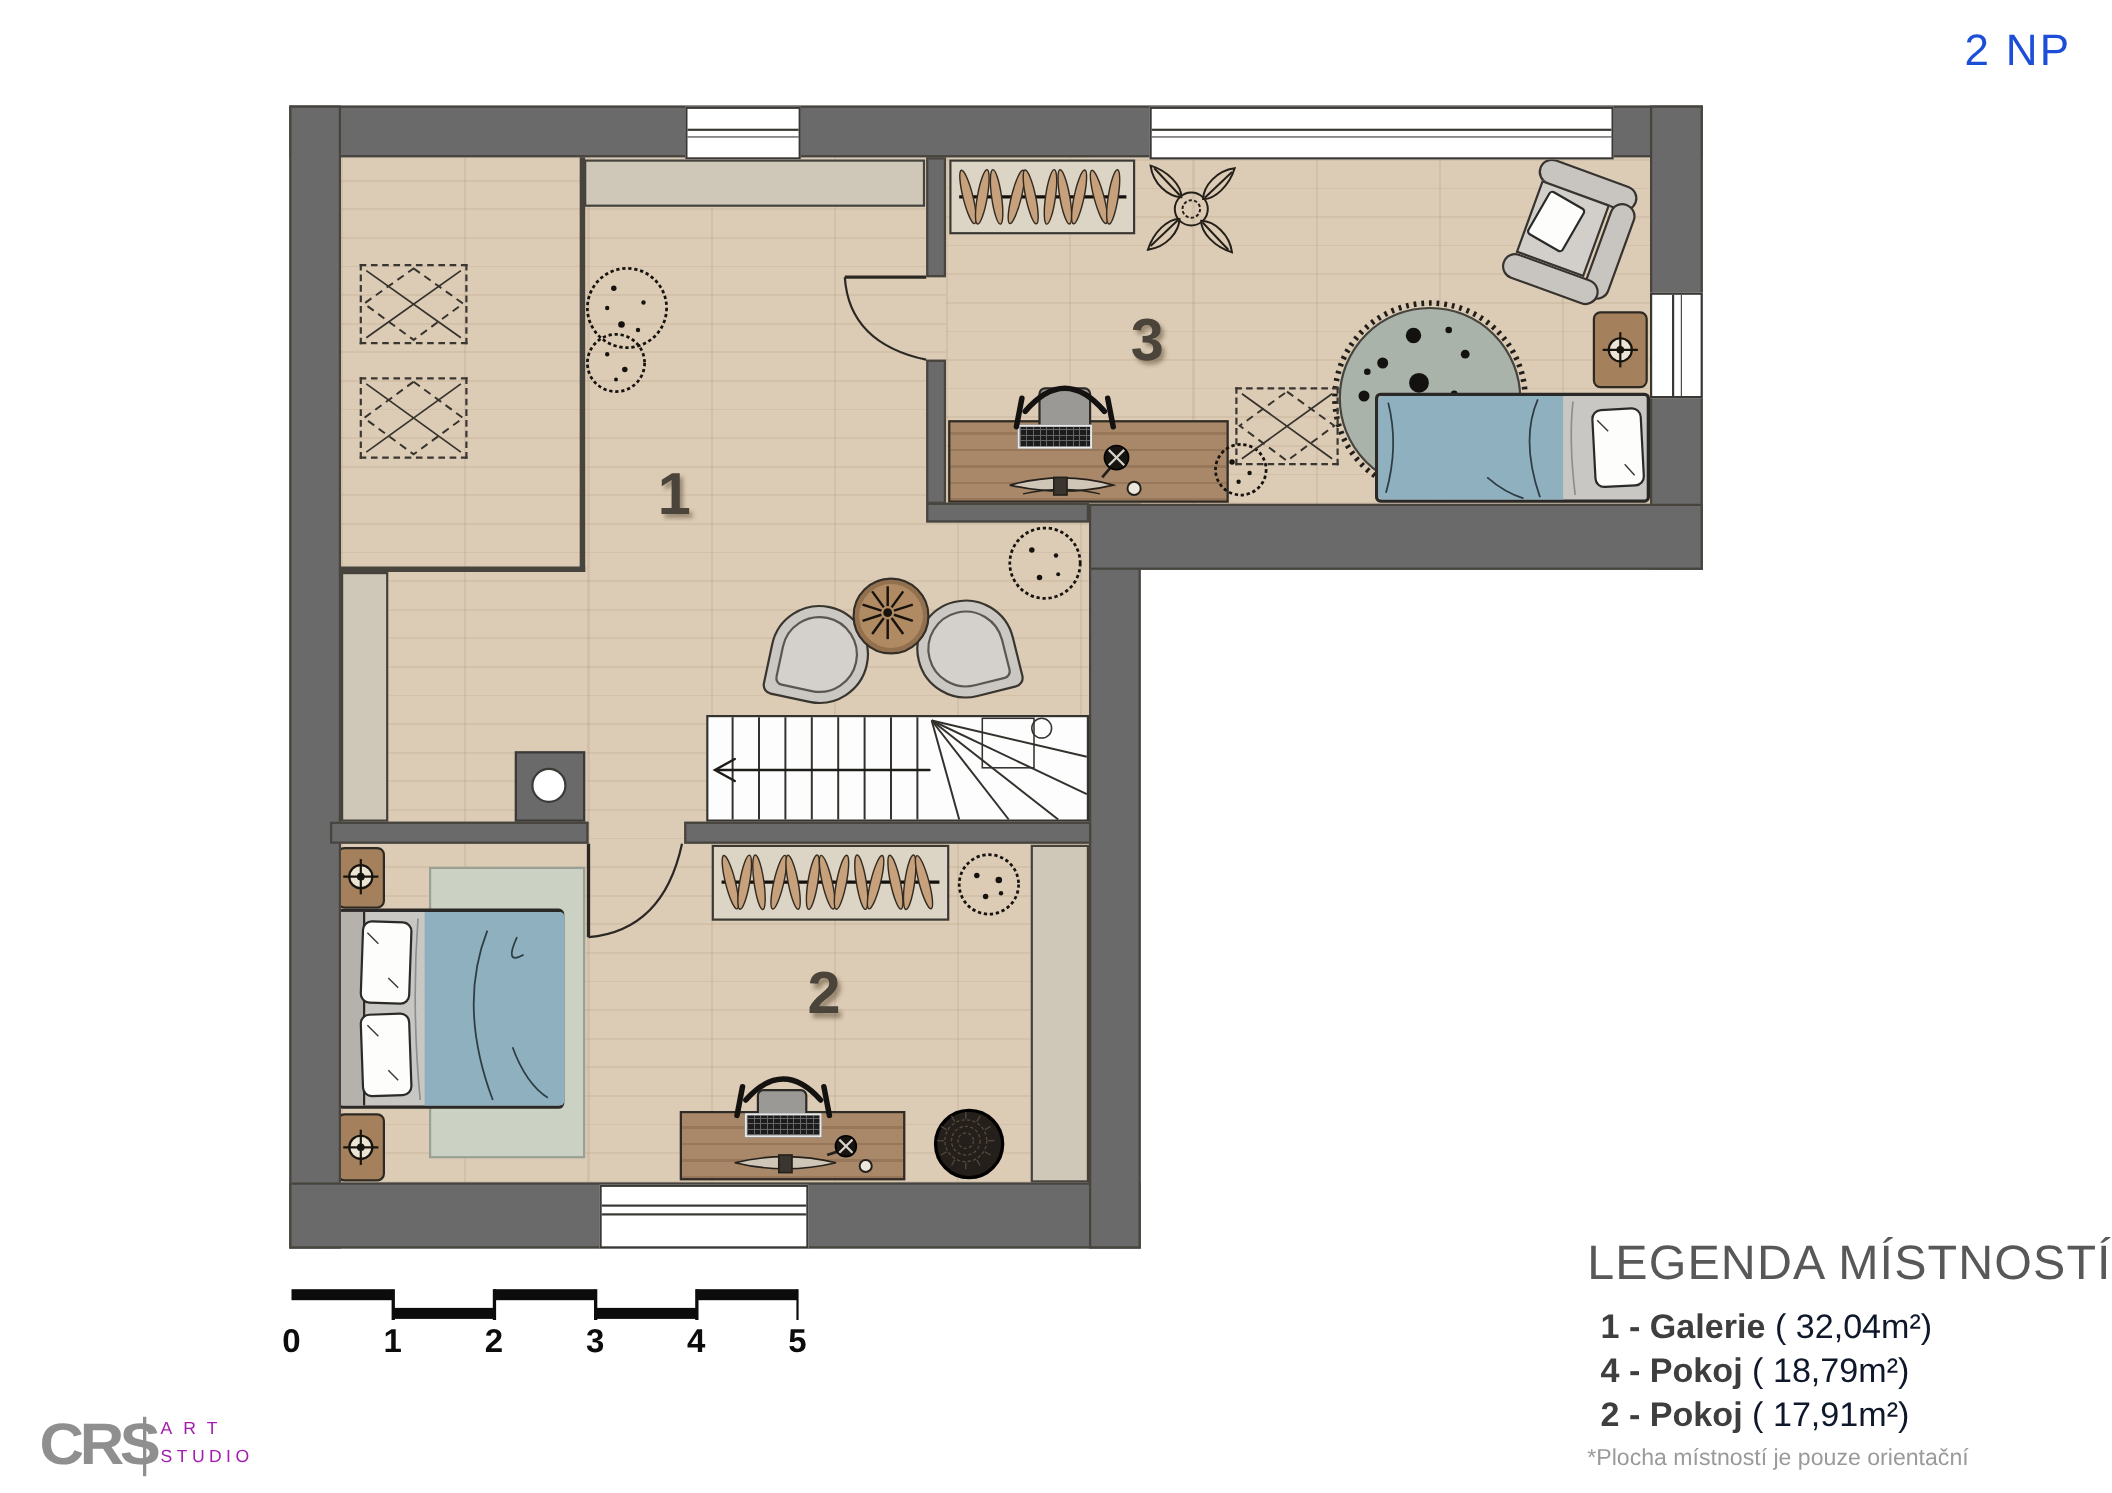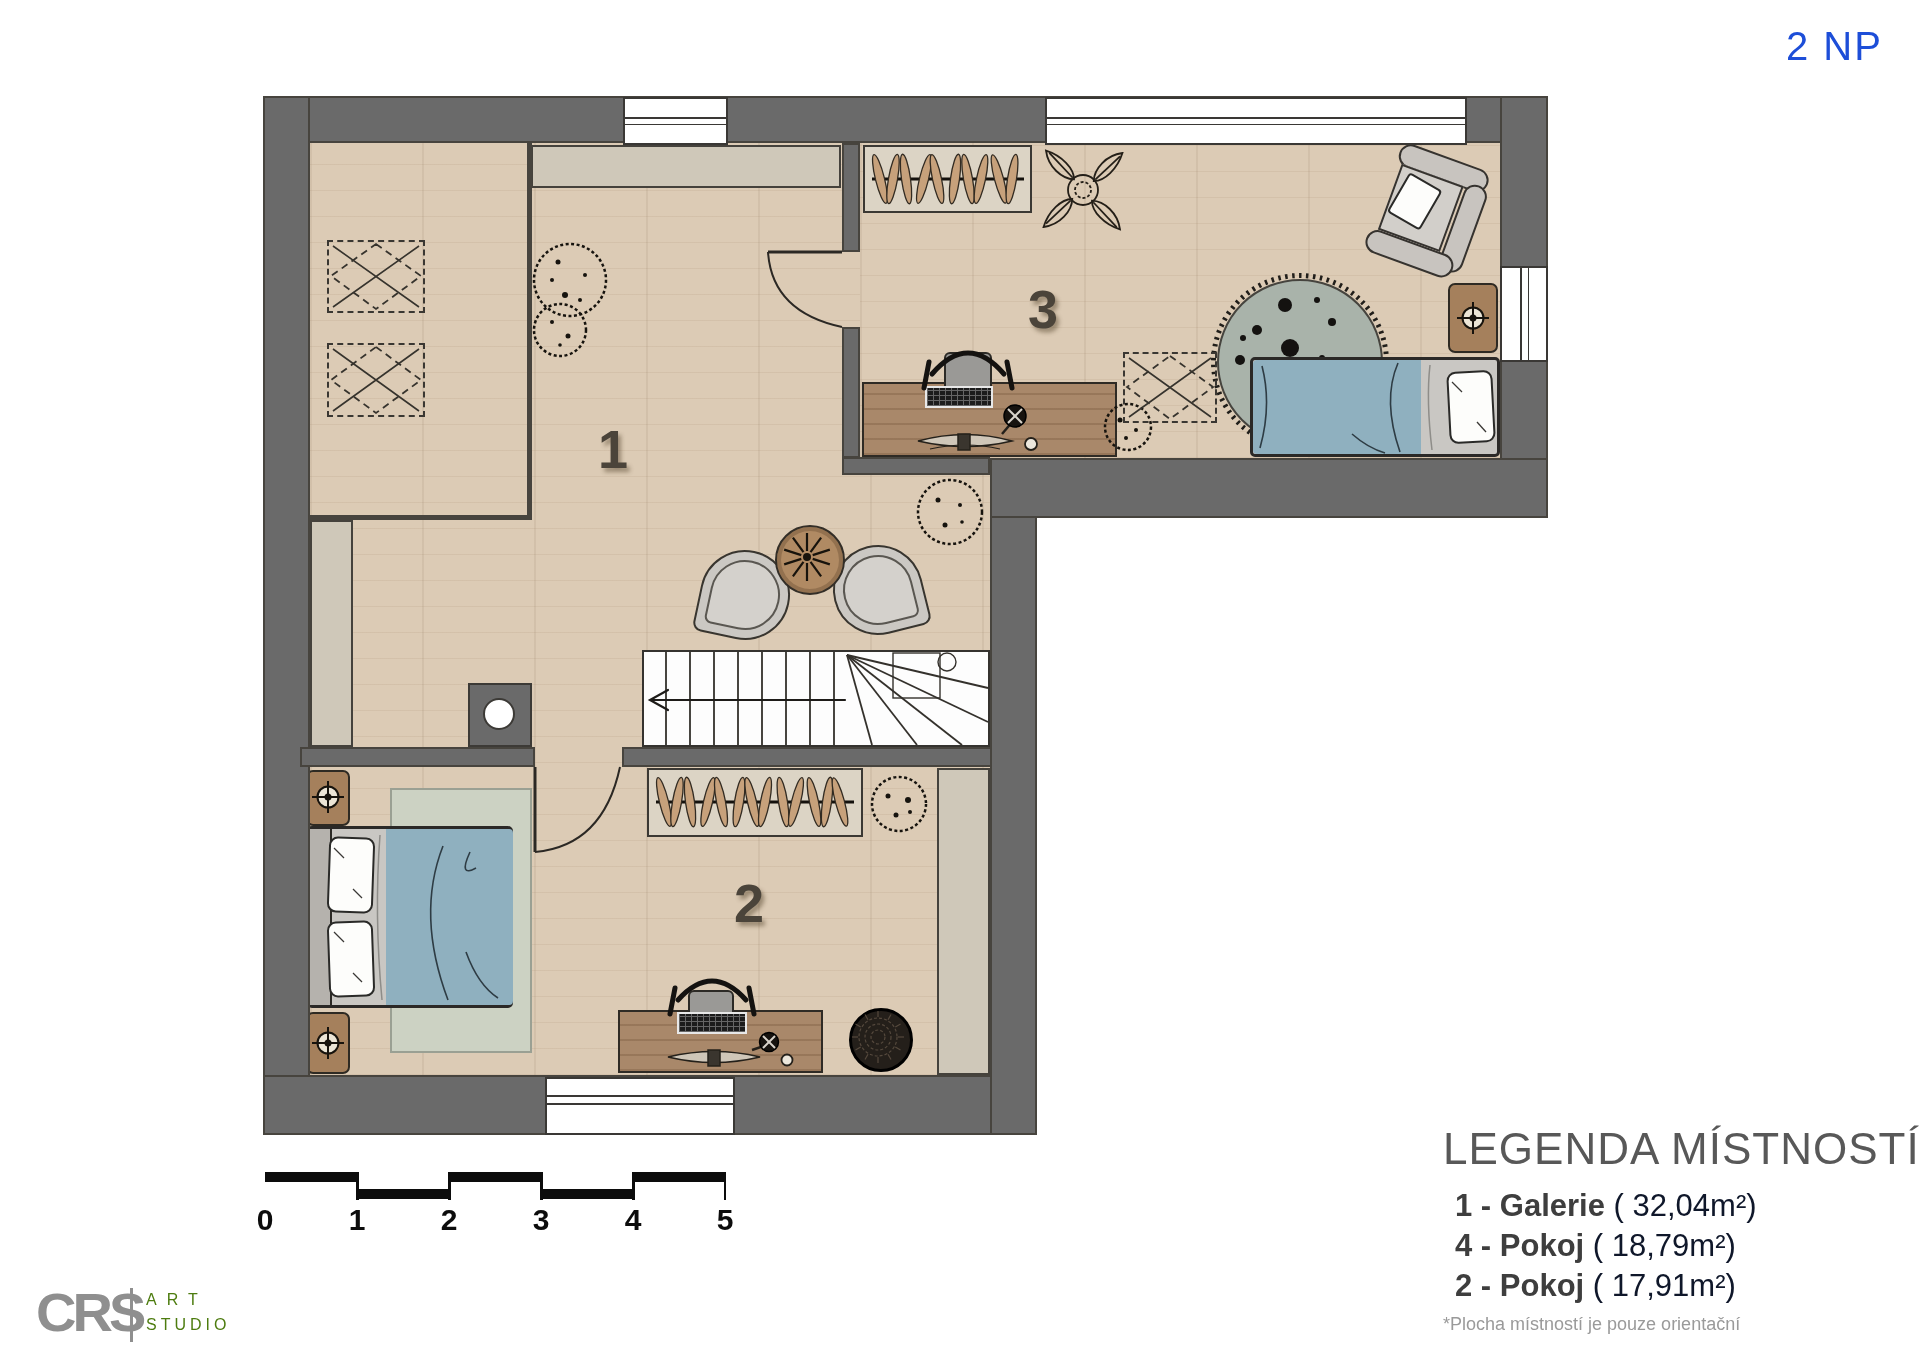--- a/index.html
+++ b/index.html
@@ -45,26 +45,26 @@
     text-shadow:3px 4px 4px rgba(70,55,30,.45);}
   
   .seg{position:absolute;background:#0c0c0c;height:10px;width:92px;z-index:5;}
   .segtick{position:absolute;background:#0c0c0c;width:2.5px;height:28px;z-index:5;}
   .scalenum{position:absolute;width:24px;text-align:center;font-size:30px;font-weight:bold;color:#0c0c0c;z-index:5;}
   
   .legend-title{position:absolute;font-size:44px;color:#585858;letter-spacing:1px;z-index:5;}
   .legend-row{position:absolute;font-size:31px;z-index:5;white-space:nowrap;}
   .legend-row .b{font-weight:bold;color:#3e3e3e;}
   .legend-row .l{color:#0f172a;}
-  .legend-foot{position:absolute;font-size:18px;color:#9a9a9a;z-index:5;text-align:center;}
+  .legend-foot{position:absolute;font-size:21px;color:#9a9a9a;z-index:5;text-align:center;}
   .floorlabel{position:absolute;font-size:40px;color:#1d4ed8;letter-spacing:2px;z-index:5;}
   
   .logo-brand{position:absolute;font-size:56px;font-weight:bold;color:#8f8f8f;letter-spacing:-4px;transform:scaleY(.95);}
   .logo-div{position:absolute;background:#8f8f8f;}
-  .logo-sub{position:absolute;font-size:16px;color:#4d7c0f;}
+  .logo-sub{position:absolute;font-size:16px;color:#a21caf;}
   svg{display:block;}
 </style>
 </head>
 <body>
 
 <div class="page">
 
   <div class="abs floor" style="left:310px;top:143px;width:680px;height:932px;"></div>
   <div class="abs floor" style="left:860px;top:143px;width:640px;height:315px;"></div>
 

